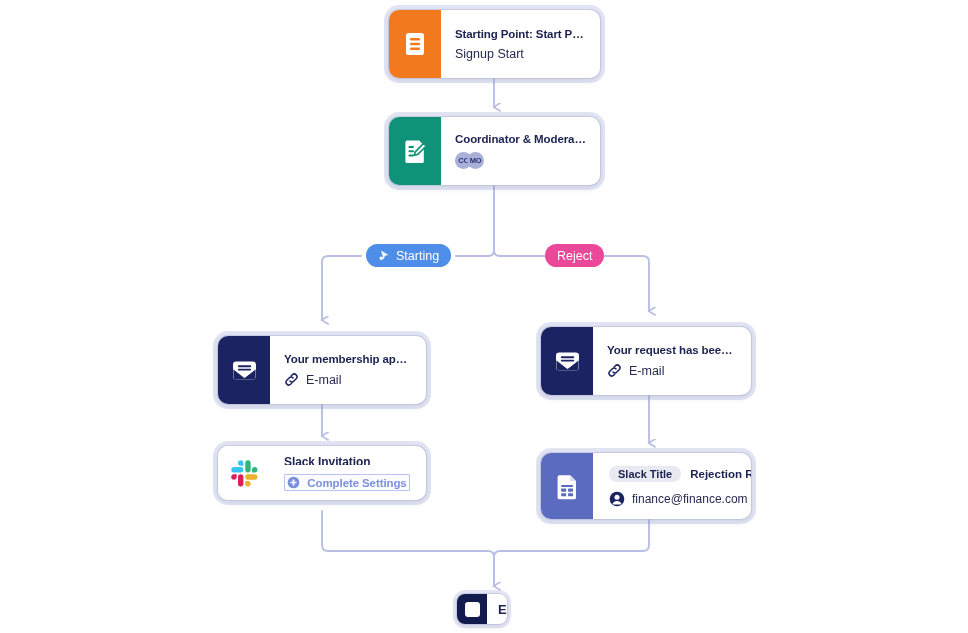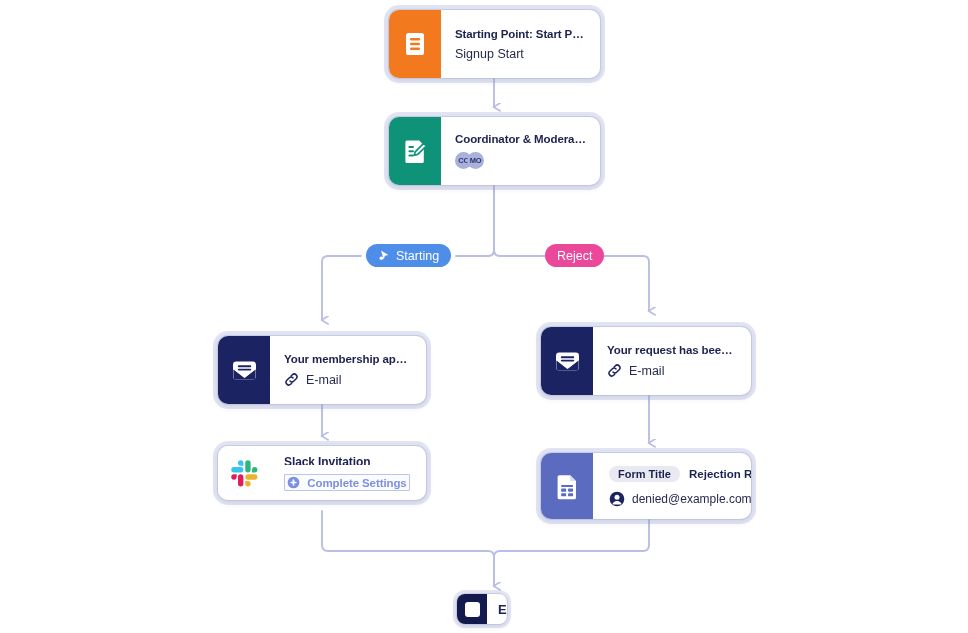--- a/index.html
+++ b/index.html
@@ -365,32 +365,32 @@
         <path d="M15.8,2.4 L21.8,8.4 h-6 z" fill="#d6dcf2"></path>
         <rect x="6.4" y="12.4" width="12.4" height="2.0" rx="0.7" fill="#5a6bc0"></rect>
         <rect x="6.4" y="16.2" width="5.2" height="3.2" rx="0.7" fill="#5a6bc0"></rect>
         <rect x="13.6" y="16.2" width="5.2" height="3.2" rx="0.7" fill="#5a6bc0"></rect>
         <rect x="6.4" y="21" width="5.2" height="3.2" rx="0.7" fill="#5a6bc0"></rect>
         <rect x="13.6" y="21" width="5.2" height="3.2" rx="0.7" fill="#5a6bc0"></rect>
       </svg>
     </div>
     <div class="node-body" style="gap:9px; padding-left:16px;">
       <div class="form-title-row">
-        <span class="form-title-badge">Form Title</span>
+        <span class="form-title-badge">Slack Title</span>
         <span class="form-title-value">Rejection Report</span>
       </div>
       <div class="node-sub-row">
         <span style="display:flex;">
           <svg width="16" height="16" viewBox="0 0 16 16" aria-hidden="true">
             <circle cx="8" cy="8" r="7.3" fill="#1c2363"></circle>
             <circle cx="8" cy="6.2" r="2.5" fill="#ffffff"></circle>
             <path d="M3.3,13.4 a4.9,4.9 0 0 1 9.4,0 z" fill="#ffffff"></path>
           </svg>
         </span>
-        <span style="font-size:12px;">denied@example.com</span>
+        <span style="font-size:12px;">finance@finance.com</span>
       </div>
     </div>
   </div>
 
   <div class="end-node" style="left:457px; top:594px; width:50px; height:30px;">
     <div class="end-icon bg-endnavy">
       <div class="end-square"></div>
     </div>
     <div class="end-label">END</div>
   </div>

